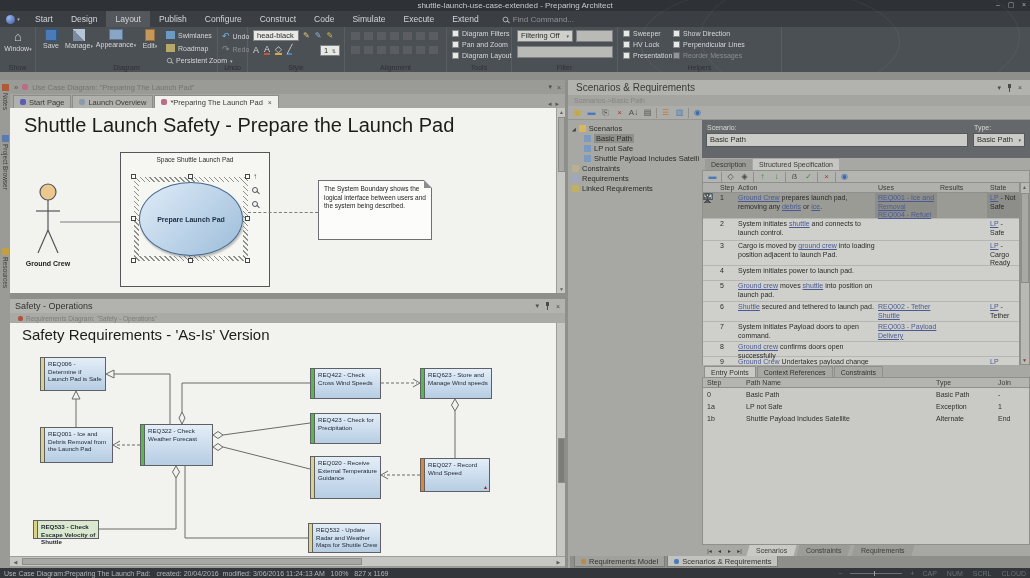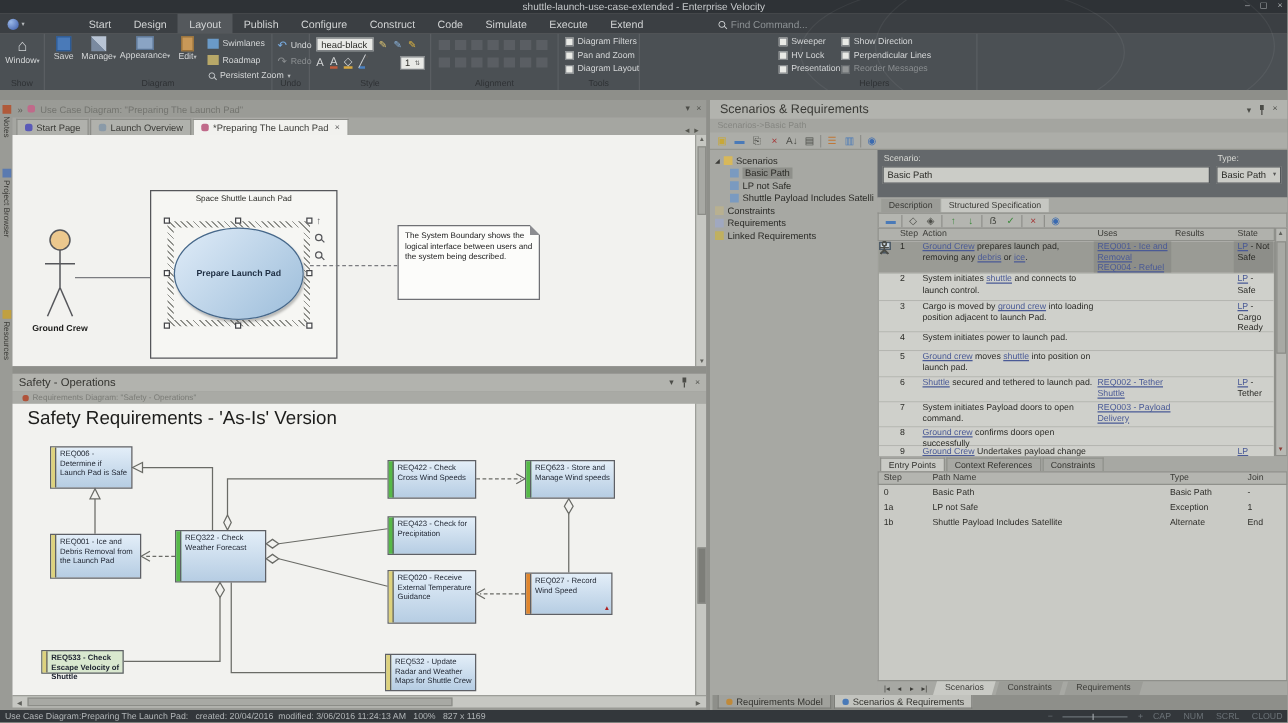--- a/index.html
+++ b/index.html
@@ -4,21 +4,21 @@
 <style>
   *{box-sizing:border-box;margin:0;padding:0;}
   html,body{width:1030px;height:578px;}
   body{position:relative;font-family:"Liberation Sans",sans-serif;background:#9a9b96;overflow:hidden;color:#2e2e2a;}
   .abs{position:absolute;}
   
   #titlebar{left:0;top:0;width:1030px;height:11px;background:#2e3236;color:#c6c9cb;font-size:8px;}
   #titlebar .ttl{position:absolute;left:50%;transform:translateX(-50%);top:1px;white-space:nowrap;}
   .winbtn{position:absolute;top:0;width:12px;height:10px;color:#aeb2b4;font-size:7px;text-align:center;line-height:10px;}
   
-  #rtabs{left:0;top:11px;width:1030px;height:16px;background:#3b3f43;display:flex;align-items:stretch;gap:36px;}
+  #rtabs{left:0;top:11px;width:1030px;height:16px;background:#3b3f43;display:flex;align-items:stretch;}
   #appbtn{width:26px;display:flex;align-items:center;justify-content:center;gap:2px;}
   .sphere{width:9px;height:9px;border-radius:50%;background:radial-gradient(circle at 30% 30%,#9ab8e8,#3a5aa8);}
   .caret{font-size:5px;color:#b8bcbe;}
   .rtab{padding:0 9px;font-size:8.5px;color:#d2d4d5;display:flex;align-items:center;}
   .rtab.active{background:#54585c;}
   #findwrap{margin-left:14px;display:flex;align-items:center;gap:4px;color:#8d9295;font-size:8px;}
   #ribbon{left:0;top:27px;width:1030px;height:45px;background:#4b5054;}
   .rgroup{position:absolute;top:0;height:45px;border-right:1px solid #5a5e62;}
   .rgl{position:absolute;bottom:1px;left:0;right:0;text-align:center;font-size:7px;color:#2e3134;}
   .bigbtn{position:absolute;top:2px;text-align:center;color:#d5d7d8;font-size:7px;}
@@ -136,21 +136,21 @@
   #status{left:0;top:568px;width:1030px;height:10px;background:#33373b;color:#b2b6b8;font-size:7px;display:flex;align-items:center;padding:0 4px;white-space:pre;}
   #statusr{margin-left:auto;display:flex;align-items:center;gap:8px;color:#6b7277;}
   .track{width:52px;height:1px;background:#6b7277;position:relative;}
   .track .tick{position:absolute;left:24px;top:-2px;width:1px;height:5px;background:#9aa0a4;}
   svg{position:absolute;left:0;top:0;overflow:visible;}
 </style>
 </head>
 <body>
 
 <div id="titlebar" class="abs">
-  <span class="ttl">shuttle-launch-use-case-extended - Enterprise Velocity</span>
+  <span class="ttl">shuttle-launch-use-case-extended - Preparing Architect</span>
   <span class="winbtn" style="right:26px">–</span>
   <span class="winbtn" style="right:13px">▢</span>
   <span class="winbtn" style="right:0">×</span>
 </div>
 
 <div id="rtabs" class="abs">
   <div id="appbtn">
     <span class="sphere"></span>
     <span class="caret">▾</span>
   </div>
@@ -281,20 +281,28 @@
           <span>Pan and Zoom</span>
         </div>
         <div class="smallrow" style="left: 5px; top: 25px;">
           <span class="cb"></span>
           <span>Diagram Layout</span>
         </div>
       </div>
     <div class="rgl">Tools</div>
   </div>
 
+  <div class="rgroup" style="left:512px;width:106px">
+    <div class="combo" style="left:5px;top:3px;width:56px;height:12px;background:#cfd0cb">
+      <span>Filtering Off</span><span class="cv">▾</span>
+    </div>
+    <div class="field" style="left:64px;top:3px;width:37px;height:12px"></div>
+    <div class="field" style="left:5px;top:19px;width:96px;height:12px"></div>
+    <div class="rgl">Filter</div>
+  </div>
 
   <div class="rgroup" style="left:618px;width:164px">
     <div id="helpersChecks">
         <div class="smallrow" style="left: 5px; top: 3px;">
           <span class="cb"></span>
           <span>Sweeper</span>
         </div>
         <div class="smallrow" style="left: 5px; top: 14px;">
           <span class="cb"></span>
           <span>HV Lock</span>
@@ -359,20 +367,21 @@
       <span>*Preparing The Launch Pad</span>
       <span class="tabclose">×</span>
     </div>
     <div id="tabarrows">
       <span>◂</span>
       <span>▸</span>
     </div>
   </div>
 
 <div id="canvas1" class="abs">
+  <div id="c1title">Shuttle Launch Safety - Prepare the Launch Pad</div>
   <svg width="546" height="185">
     <g stroke="#55565a" fill="none" stroke-width="1.2">
       <circle cx="38" cy="84" r="8" fill="#ecc88e"></circle>
       <line x1="38" y1="92" x2="38" y2="122"></line>
       <line x1="26" y1="103" x2="50" y2="103"></line>
       <line x1="38" y1="122" x2="28" y2="145"></line>
       <line x1="38" y1="122" x2="48" y2="145"></line>
     </g>
     <line x1="50" y1="114" x2="124" y2="114" stroke="#7b7c80" stroke-width="1"></line>
   </svg>

